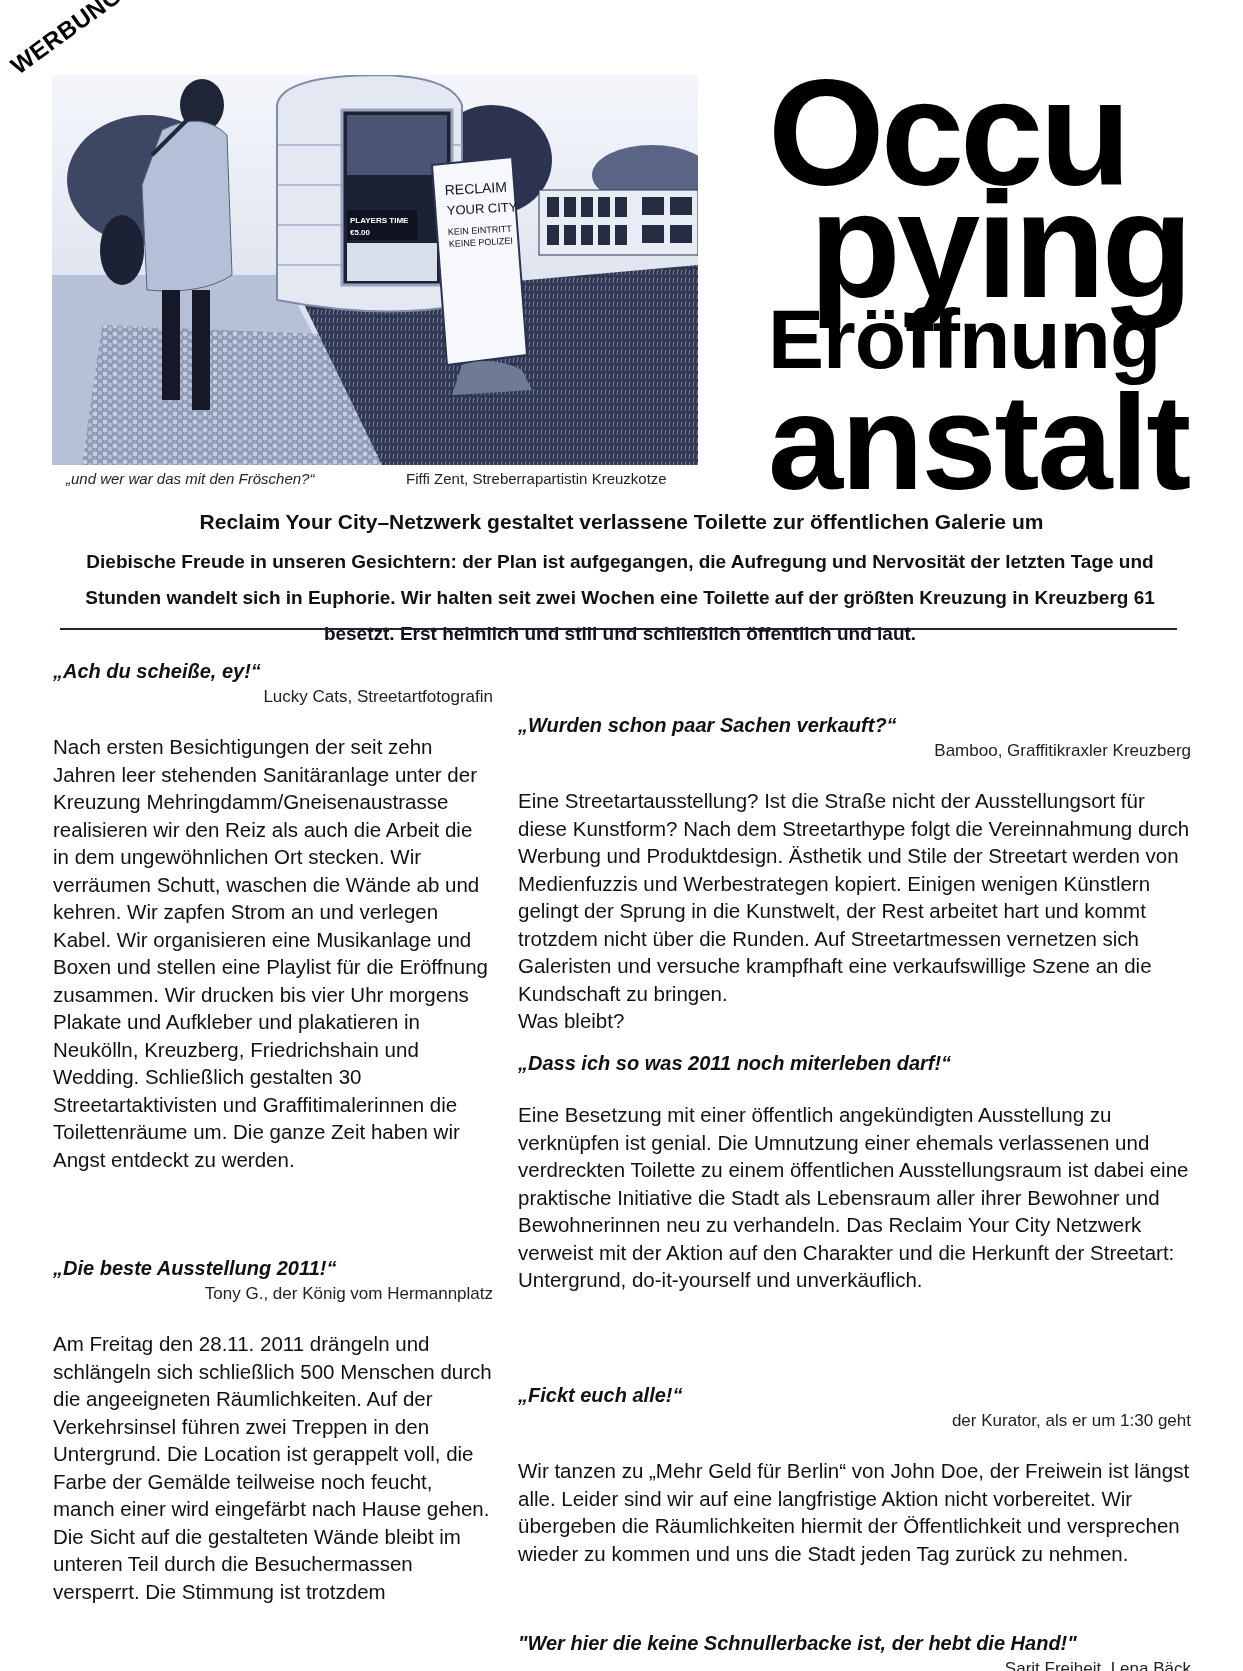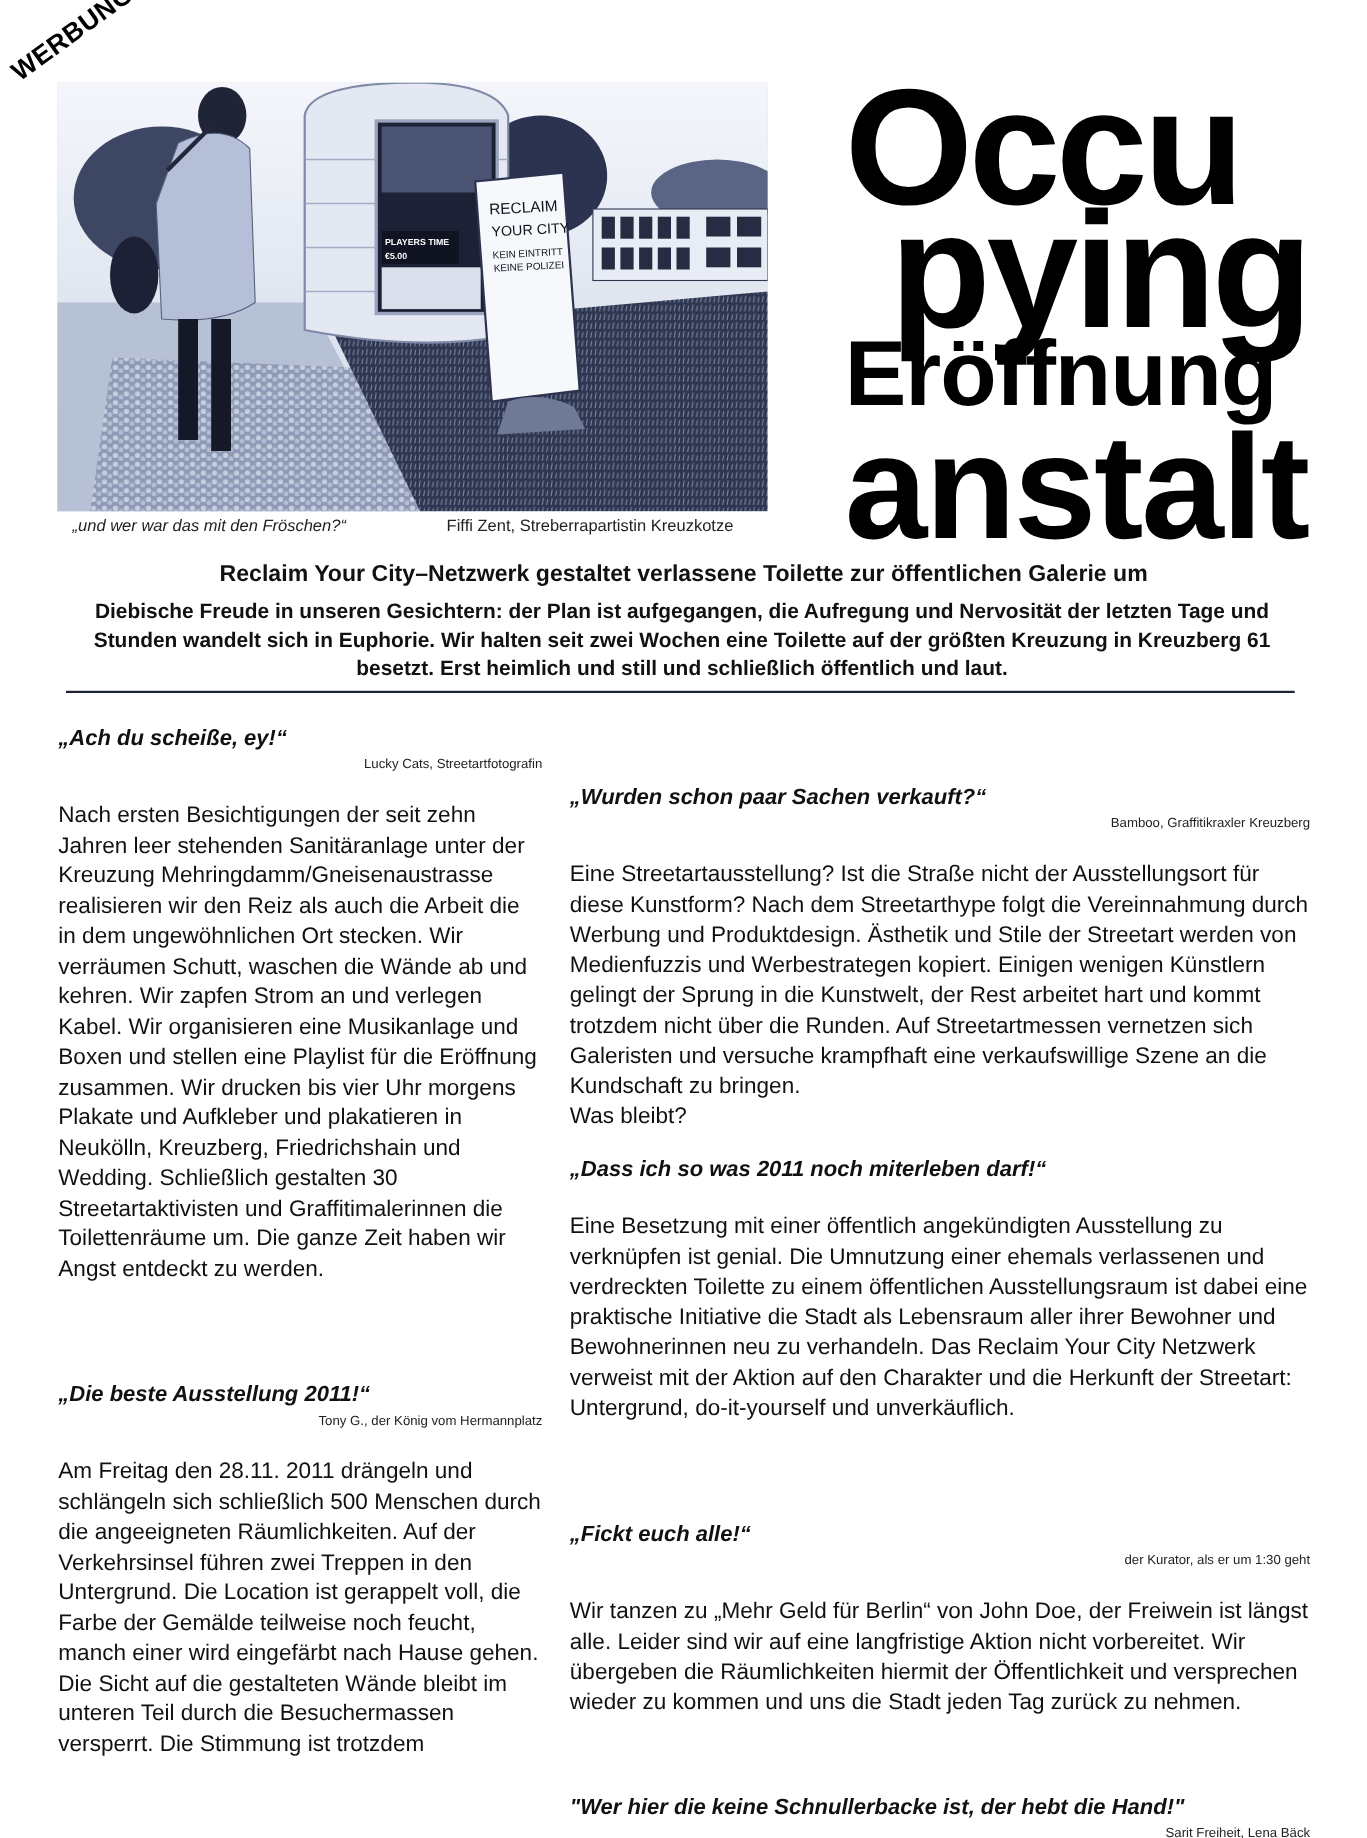--- a/index.html
+++ b/index.html
@@ -15,27 +15,27 @@
   .photo-caption .credit { position:absolute; left:340px; top:0; white-space:nowrap; }
 
   .big-title { position:absolute; left:768px; top:58px; font-weight:bold; color:#000; line-height:1; }
   .big-title div { white-space:nowrap; }
   .bt1 { font-size:150px; letter-spacing:-4px; height:110px; }
   .bt2 { font-size:150px; letter-spacing:-4px; height:125px; margin-top:2px;text-align:right;}
   .bt3 { font-size:84px; letter-spacing:-1px; height:78px; margin-top:2px;}
   .bt4 { font-size:135px; letter-spacing:-2px; height:100px; }
 
   .headline { position:absolute; left:0; width:1243px; top:510px; text-align:center; font-weight:bold; font-size:21px; }
-  .lead { position:absolute; left:50px; width:1140px; top:544px; text-align:center; font-weight:bold; font-size:19px; line-height:26px; color:#111; }
+  .lead { position:absolute; left:50px; width:1140px; top:544px; text-align:center; font-weight:bold; font-size:19px; line-height:36px; color:#111; }
   .rule { position:absolute; left:60px; width:1117px; top:628px; height:2px; background:#1d2236; }
   .col-left { left:53px; width:440px; }
   .col-right { left:518px; width:673px; }
 
   .q { font-weight:bold; font-style:italic; font-size:20px; }
-  .attr { font-size:12px; text-align:right; margin-top:4px; color:#222; }
+  .attr { font-size:17px; text-align:right; margin-top:4px; color:#222; }
   .body-text { font-size:20.5px; line-height:27.5px; color:#111; }
 
   .block { position:absolute; }
 </style>
 </head>
 <body>
 
 <div class="werbung">WERBUNG</div>
 
 <div class="photo">

